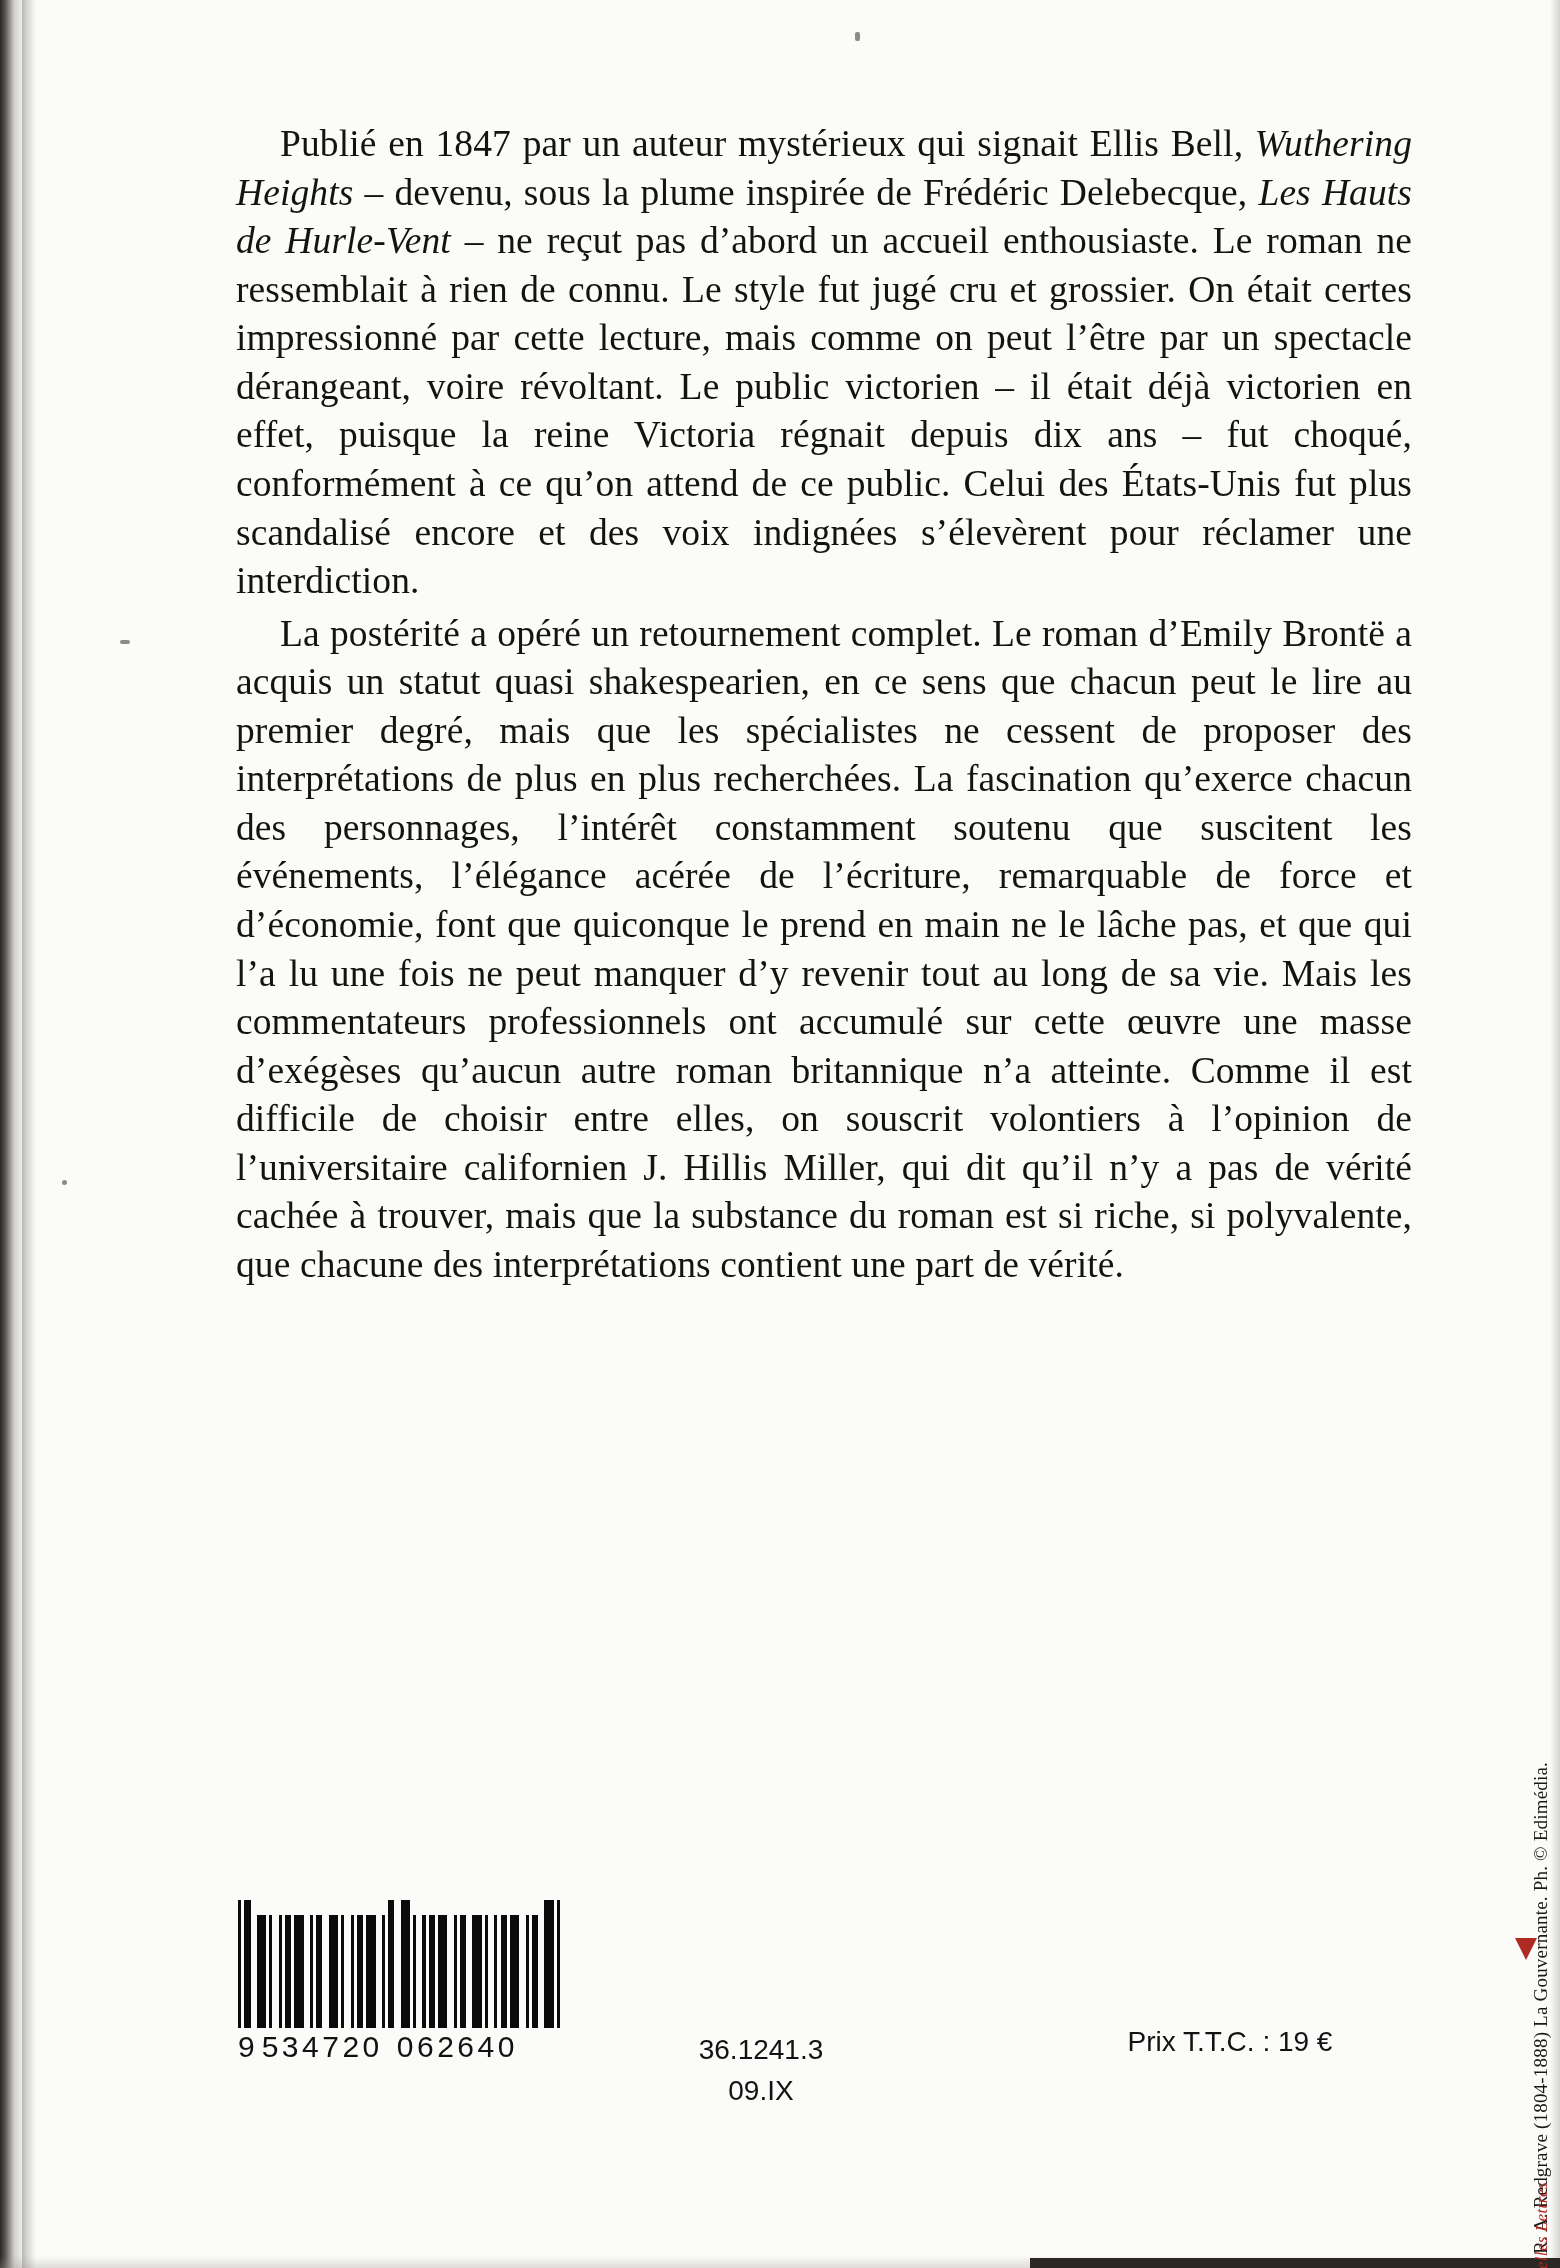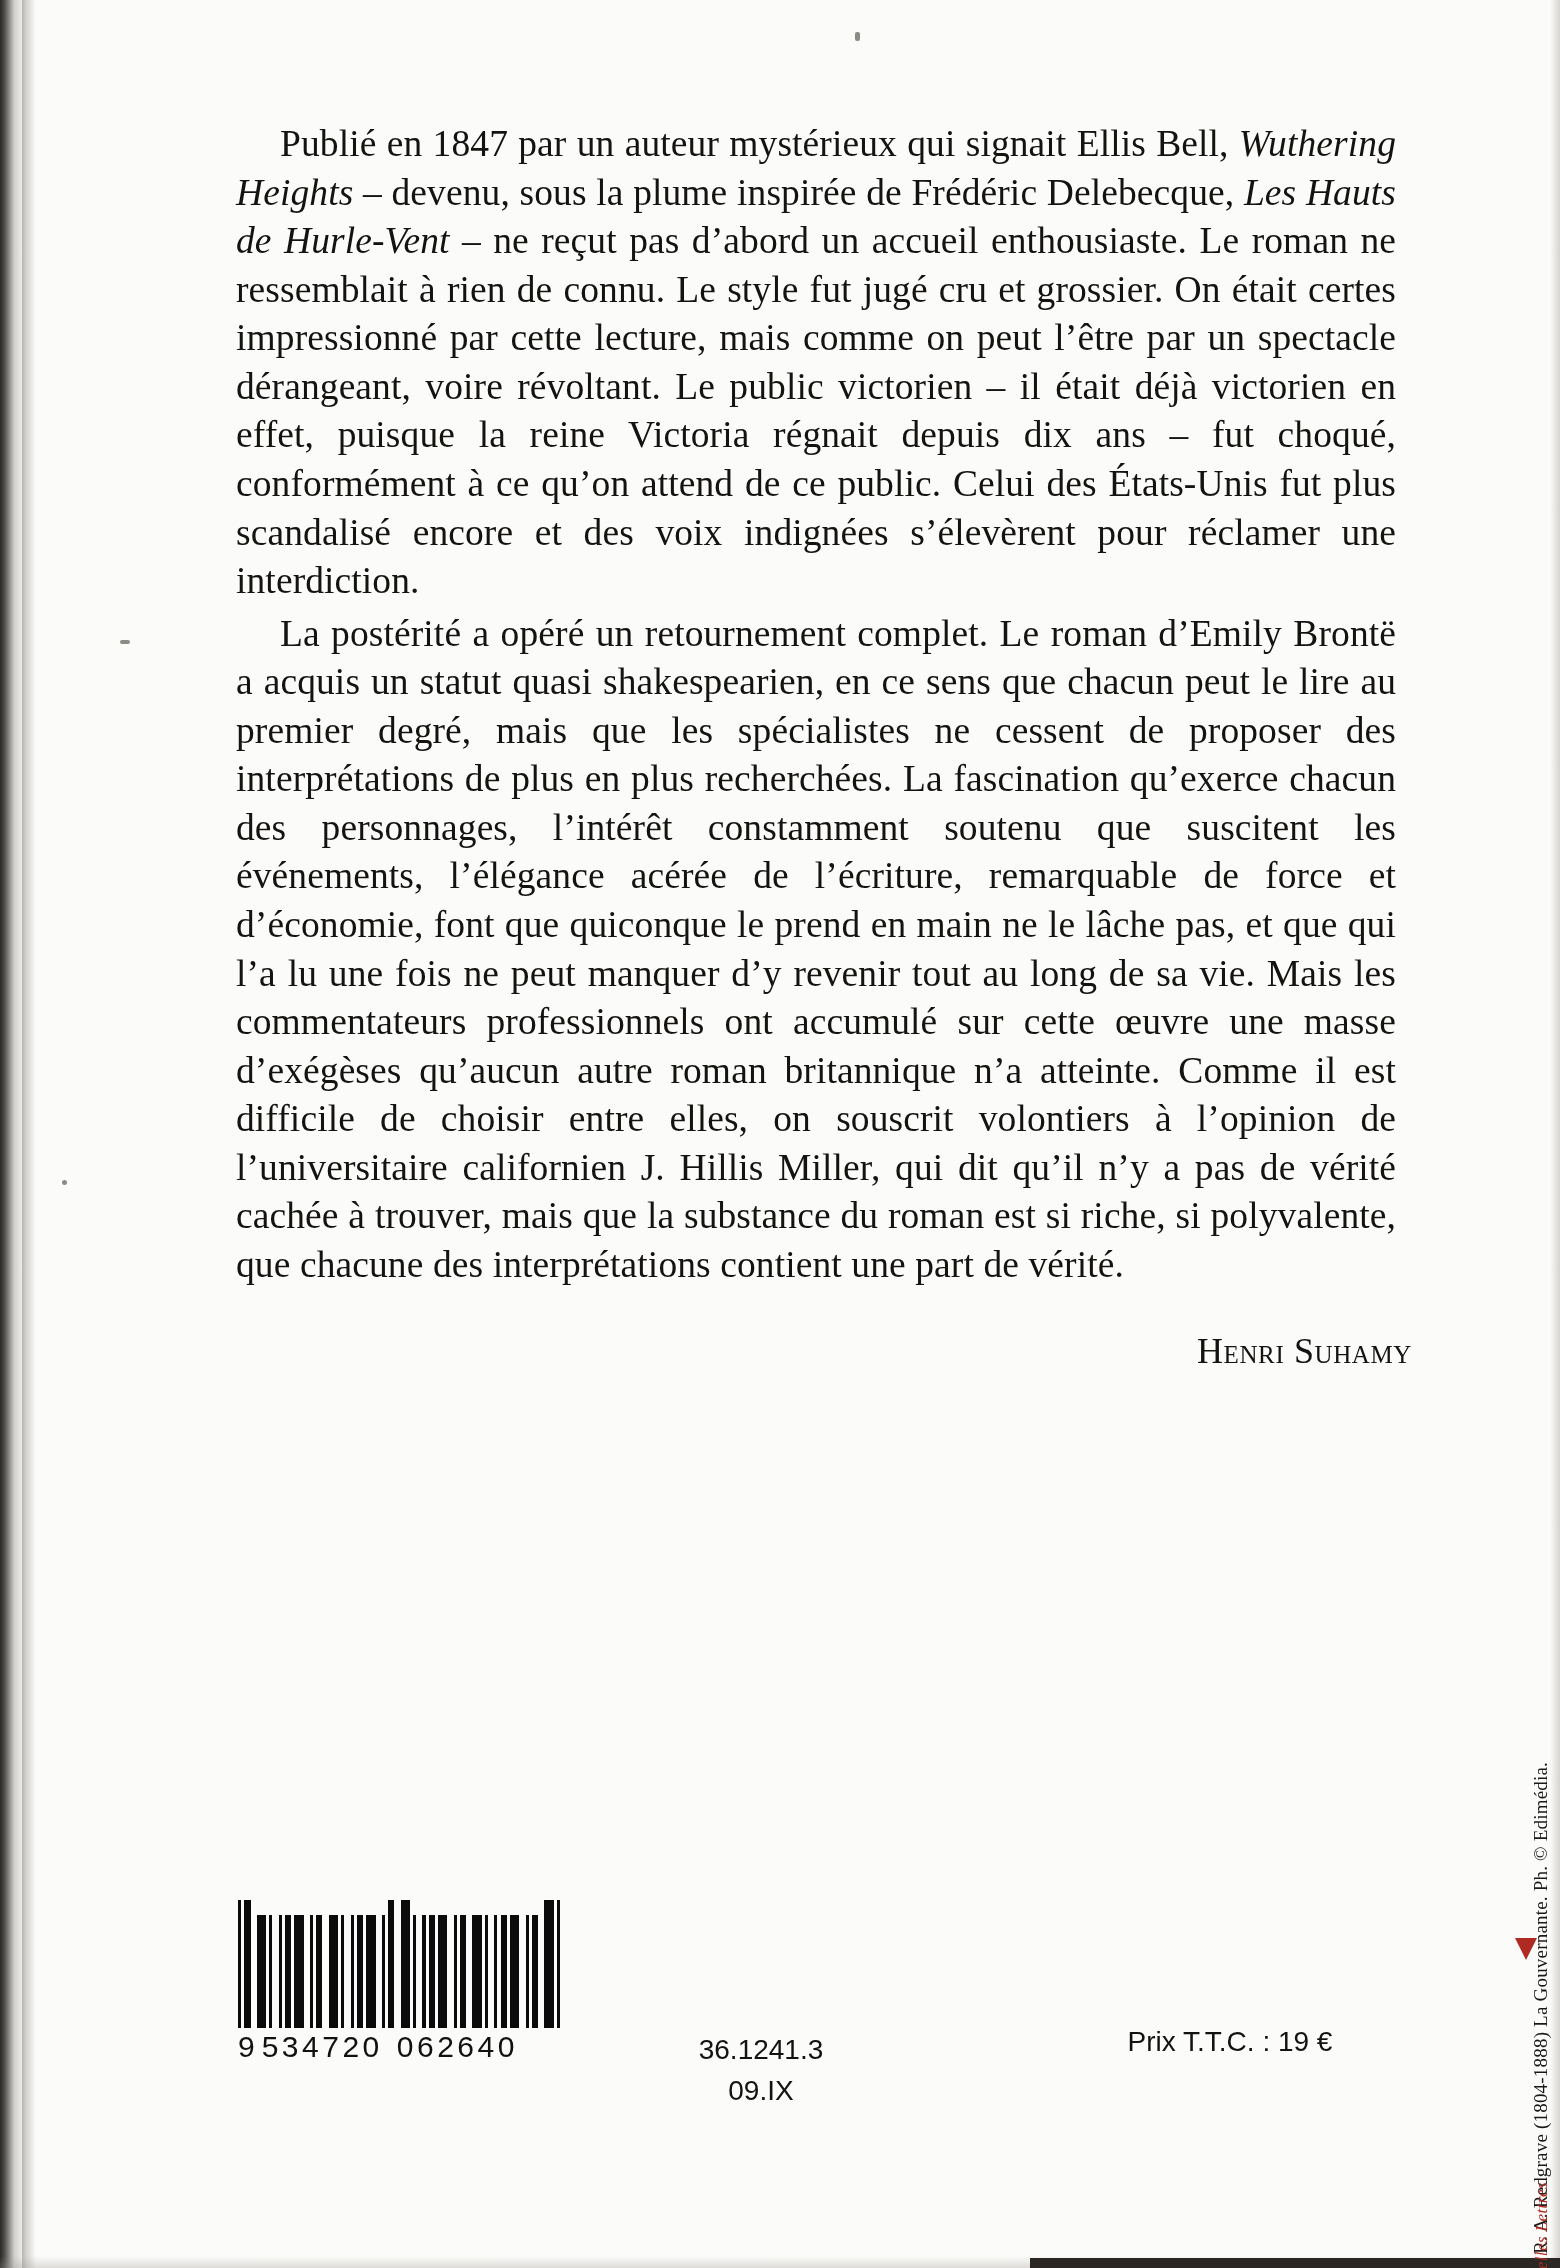--- a/index.html
+++ b/index.html
@@ -73,21 +73,21 @@
     left: 236px;
     top: 120px;
     width: 1176px;
     text-align: justify;
     color: #15130f;
     font-size: 37.5px;
     line-height: 1.295;
     letter-spacing: .1px;
   }
   #blurb p {
-    margin: 0 16px 4px 0;
+    margin: 0 0 4px 0;
     text-indent: 44px;
   }
   #blurb i {
     font-style: italic;
   }
   .signature {
     margin-top: 38px;
     text-align: right;
     font-size: 36px;
     letter-spacing: .6px;
@@ -213,23 +213,20 @@
   <div class="edge-bottom"></div>
   <div class="bottom-dark"></div>
 
   <div class="speck" style="left:855px;top:32px;width:5px;height:9px;border-radius:2px;"></div>
   <div class="speck" style="left:120px;top:640px;width:10px;height:4px;border-radius:2px;"></div>
   <div class="speck" style="left:62px;top:1180px;width:5px;height:5px;"></div>
 
   <div id="blurb">
     <p id="p1"><span>Publié en 1847 par un auteur mystérieux qui signait Ellis Bell, </span><i>Wuthering Heights</i><span> – devenu, sous la plume inspirée de Frédéric Delebecque, </span><i>Les Hauts de Hurle-Vent</i><span> – ne reçut pas d’abord un accueil enthousiaste. Le roman ne ressemblait à rien de connu. Le style fut jugé cru et grossier. On était certes impressionné par cette lecture, mais comme on peut l’être par un spectacle dérangeant, voire révoltant. Le public victorien – il était déjà victorien en effet, puisque la reine Victoria régnait depuis dix ans – fut choqué, conformément à ce qu’on attend de ce public. Celui des États-Unis fut plus scandalisé encore et des voix indignées s’élevèrent pour réclamer une interdiction.</span></p>
     <p>La postérité a opéré un retournement complet. Le roman d’Emily Brontë a acquis un statut quasi shakespearien, en ce sens que chacun peut le lire au premier degré, mais que les spécialistes ne cessent de proposer des interprétations de plus en plus recherchées. La fascination qu’exerce chacun des personnages, l’intérêt constamment soutenu que suscitent les événements, l’élégance acérée de l’écriture, remarquable de force et d’économie, font que quiconque le prend en main ne le lâche pas, et que qui l’a lu une fois ne peut manquer d’y revenir tout au long de sa vie. Mais les commentateurs professionnels ont accumulé sur cette œuvre une masse d’exégèses qu’aucun autre roman britannique n’a atteinte. Comme il est difficile de choisir entre elles, on souscrit volontiers à l’opinion de l’universitaire californien J. Hillis Miller, qui dit qu’il n’y a pas de vérité cachée à trouver, mais que la substance du roman est si riche, si polyvalente, que chacune des interprétations contient une part de vérité.</p>
-    <div class="signature">
-      <span class="sc">Henri Suhamy</span>
-    </div>
   </div>
 
   <div id="credit">
     <span>R. A. Redgrave (1804-1888) La Gouvernante. Ph. © Edimédia.</span>
   </div>
 
   <div id="spine-mark">
     <div class="tri"></div>
     <div class="label">
       <span>Les Belles Lettres</span>

